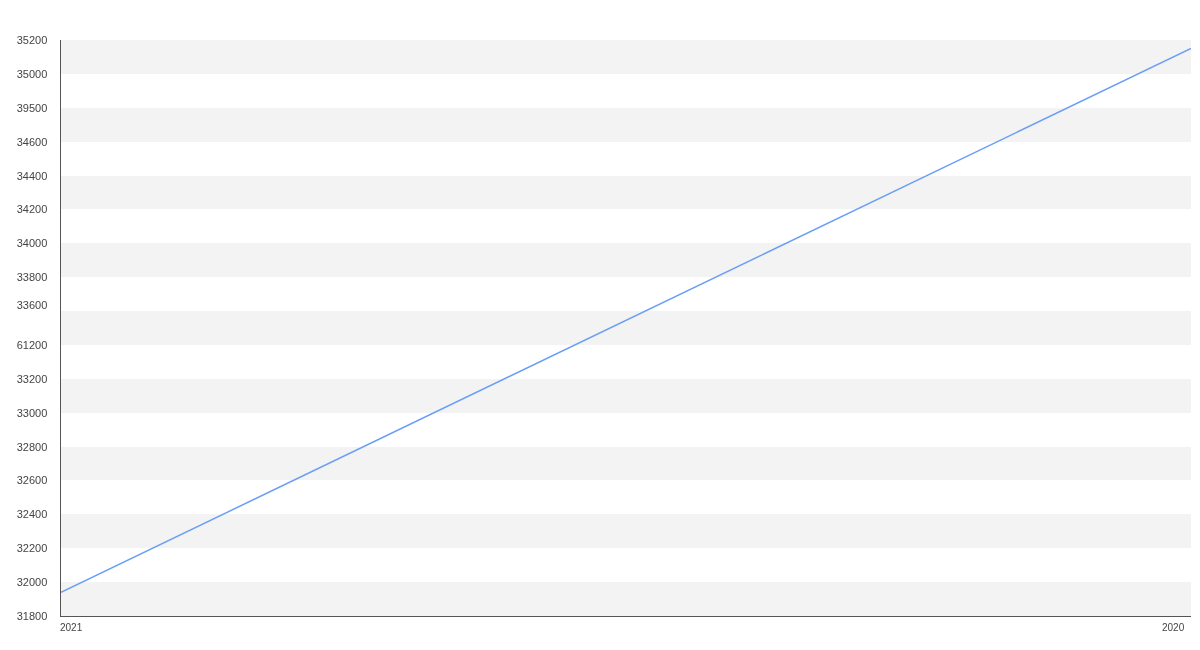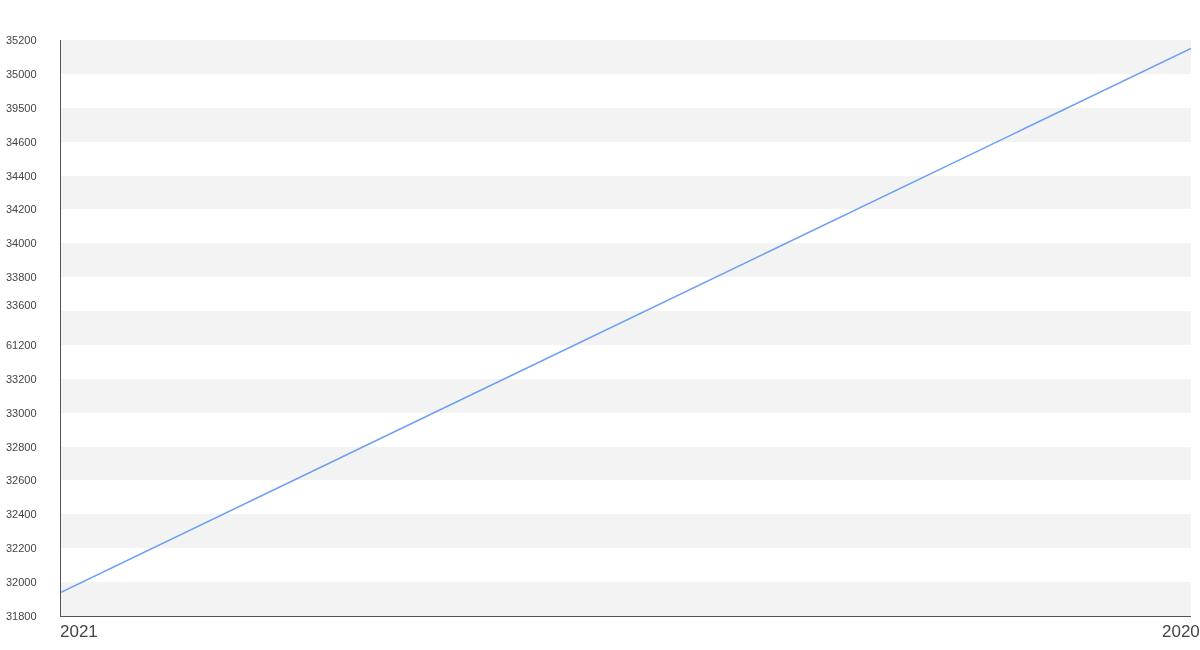--- a/index.html
+++ b/index.html
@@ -40,30 +40,30 @@
   }
   .band {
     position: absolute;
     left: 0;
     width: 100%;
     background: #f3f3f3;
   }
   .yt {
     position: absolute;
     width: 52px;
-    text-align: left;
+    text-align: center;
     right: 1142px;
     font-size: 11px;
     color: #444;
     transform: translateY(-50%);
   }
   .xt {
     position: absolute;
     top: 622px;
-    font-size: 17px;
+    font-size: 10px;
     color: #444;
   }
   svg.lines {
     position: absolute;
     left: 0;
     top: 0;
   }
 </style>
 </head>
 <body>

